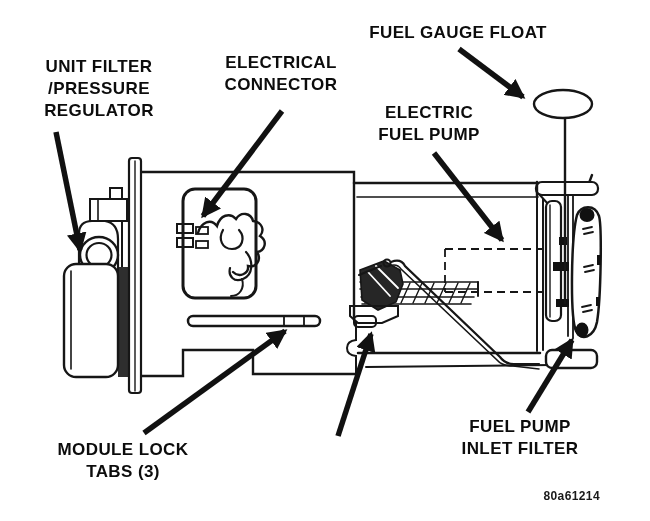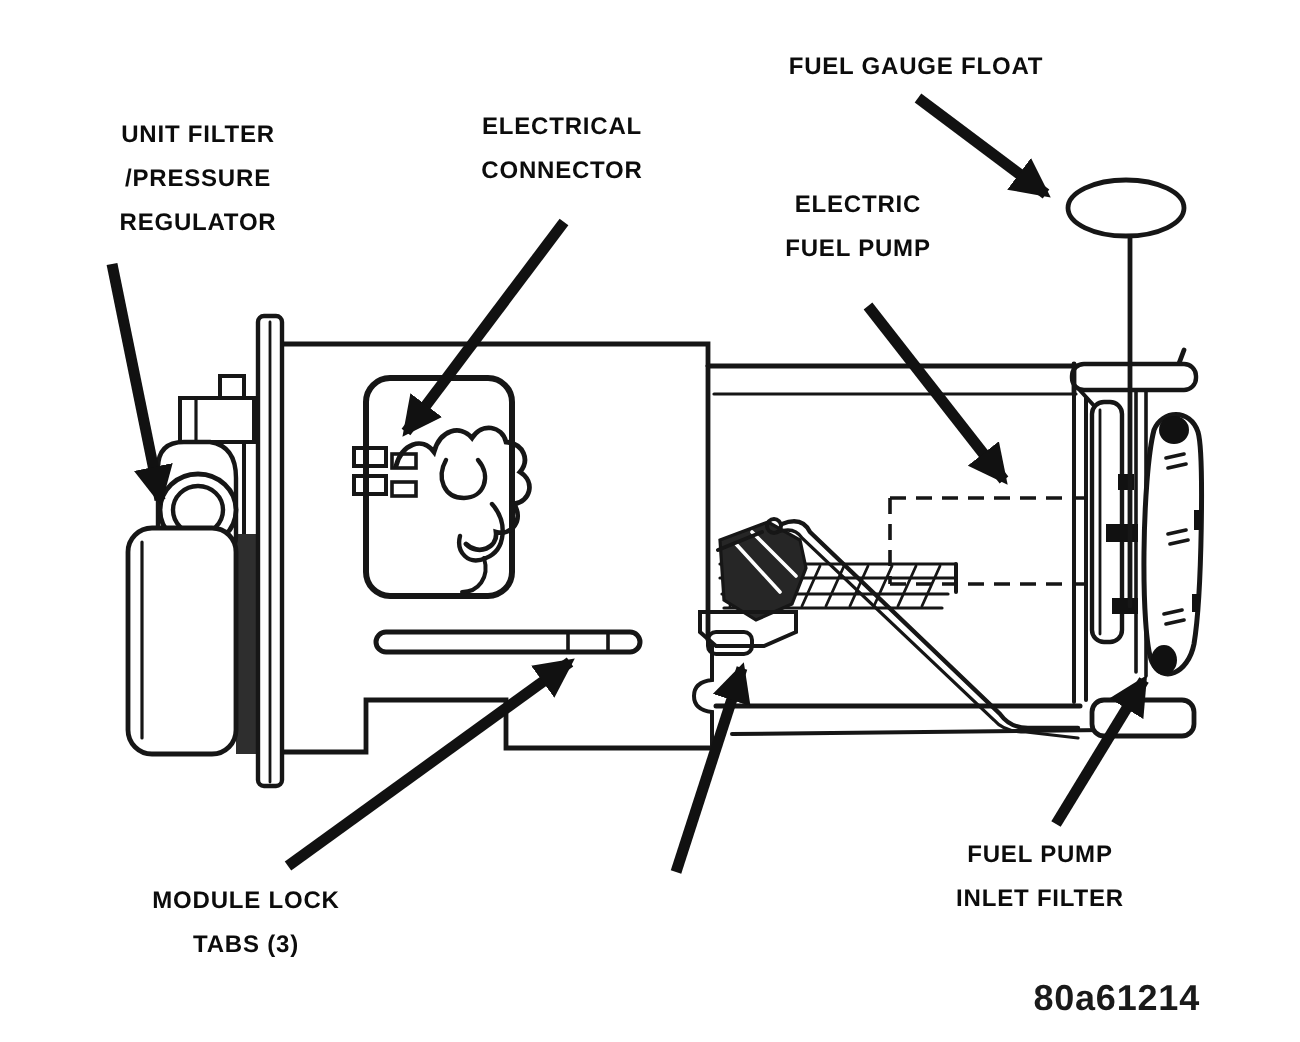--- a/index.html
+++ b/index.html
@@ -2,31 +2,31 @@
 <html><head>
 <meta charset="utf-8">
 <style>
   html,body{margin:0;padding:0;background:#ffffff;}
   .stage{
     position:relative;width:650px;height:521px;background:#ffffff;overflow:hidden;
     font-family:"Liberation Sans",sans-serif;
   }
   .stage svg{position:absolute;left:0;top:0;}
   .label{
-    position:absolute;font-weight:bold;font-size:12px;line-height:22px;
+    position:absolute;font-weight:bold;font-size:17px;line-height:22px;
     text-align:center;white-space:pre-line;color:#0c0c0c;letter-spacing:.4px;
   }
   .fig-code{
-    position:absolute;font-weight:bold;font-size:18px;color:#1a1a1a;
+    position:absolute;font-weight:bold;font-size:12px;color:#1a1a1a;
     text-align:right;letter-spacing:.4px;
   }
   .lbl-float{left:341px;top:22px;width:234px;}
   .lbl-filter{left:19px;top:56px;width:160px;}
   .lbl-connector{left:201px;top:52px;width:160px;}
-  .lbl-pump{left:354px;top:91px;width:150px;}
+  .lbl-pump{left:354px;top:102px;width:150px;}
   .lbl-tabs{left:33px;top:439px;width:180px;}
   .lbl-sending{left:244px;top:441px;width:180px;}
   .lbl-inlet{left:430px;top:416px;width:180px;}
   .fig-code{left:505px;top:489px;width:95px;}
 </style>
 </head>
 <body>
 
 <div class="stage">
 

